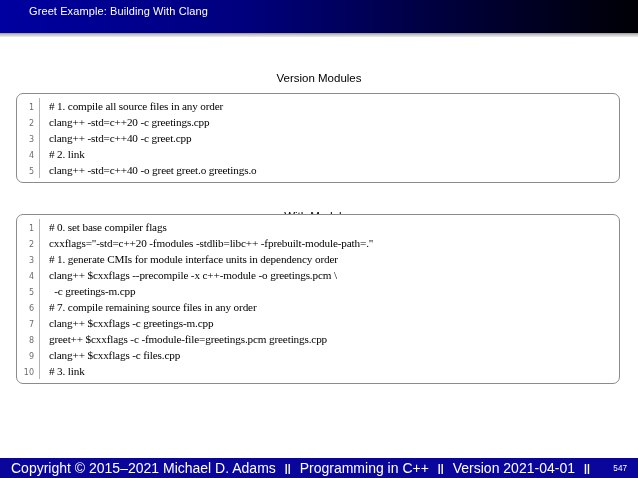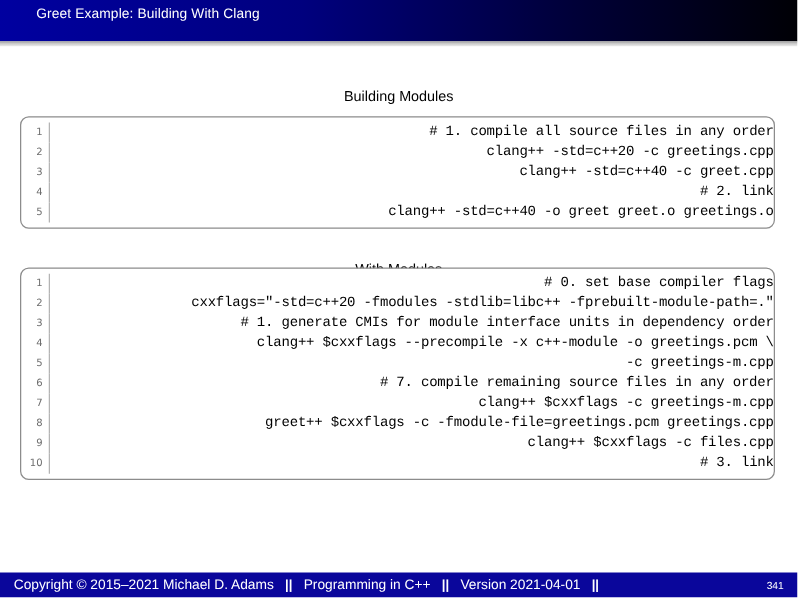--- a/index.html
+++ b/index.html
@@ -84,47 +84,46 @@
     line-height: 16px;
   }
   .line-gutter {
     flex: 0 0 1px;
     align-self: stretch;
     background: #b4b4b4;
   }
   .line-code {
     flex: 1 1 auto;
     padding-left: 9px;
-    font-family: Liberation Mono, monospace;
+    font-family: Liberation Serif, serif;
     font-size: 11.2px;
     color: #000000;
     line-height: 16px;
     white-space: pre;
     letter-spacing: -0.15px;
-    text-align: right;
   }
 
   
   .footer-bar {
     position: absolute;
     left: 0;
     top: 458px;
     width: 638px;
     height: 20px;
     background: #0a069b;
     display: flex;
     align-items: center;
   }
   .footer-left {
     display: flex;
     align-items: center;
     padding-left: 11px;
   }
   .footer-text {
-    font-size: 11px;
+    font-size: 14px;
     color: #ffffff;
     white-space: nowrap;
   }
   .footer-sep {
     font-size: 10.5px;
     font-weight: bold;
     color: #ffffff;
     padding: 0 9px;
     line-height: 1;
   }
@@ -136,21 +135,21 @@
   }
 </style>
 </head>
 <body>
 
 <div class="slide-header">
   <div class="slide-title">Greet Example: Building With Clang</div>
 </div>
 <div class="header-rule"></div>
 
-<div class="section-caption" id="caption-without">Building Modules</div>
+<div class="section-caption" id="caption-without">Version Modules</div>
 
 <div class="code-block" id="block-without">
     <div class="code-line">
       <span class="line-no">1</span>
       <span class="line-gutter"></span>
       <span class="line-code"># 1. compile all source files in any order</span>
     </div>
     <div class="code-line">
       <span class="line-no">2</span>
       <span class="line-gutter"></span>
@@ -230,14 +229,14 @@
 
 <div class="footer-bar">
   <div class="footer-left">
     <span class="footer-text">Copyright © 2015–2021 Michael D. Adams</span>
     <span class="footer-sep">||</span>
     <span class="footer-text">Programming in C++</span>
     <span class="footer-sep">||</span>
     <span class="footer-text">Version 2021-04-01</span>
     <span class="footer-sep">||</span>
   </div>
-  <span class="footer-page">341</span>
+  <span class="footer-page">547</span>
 </div>
 
 </body></html>

